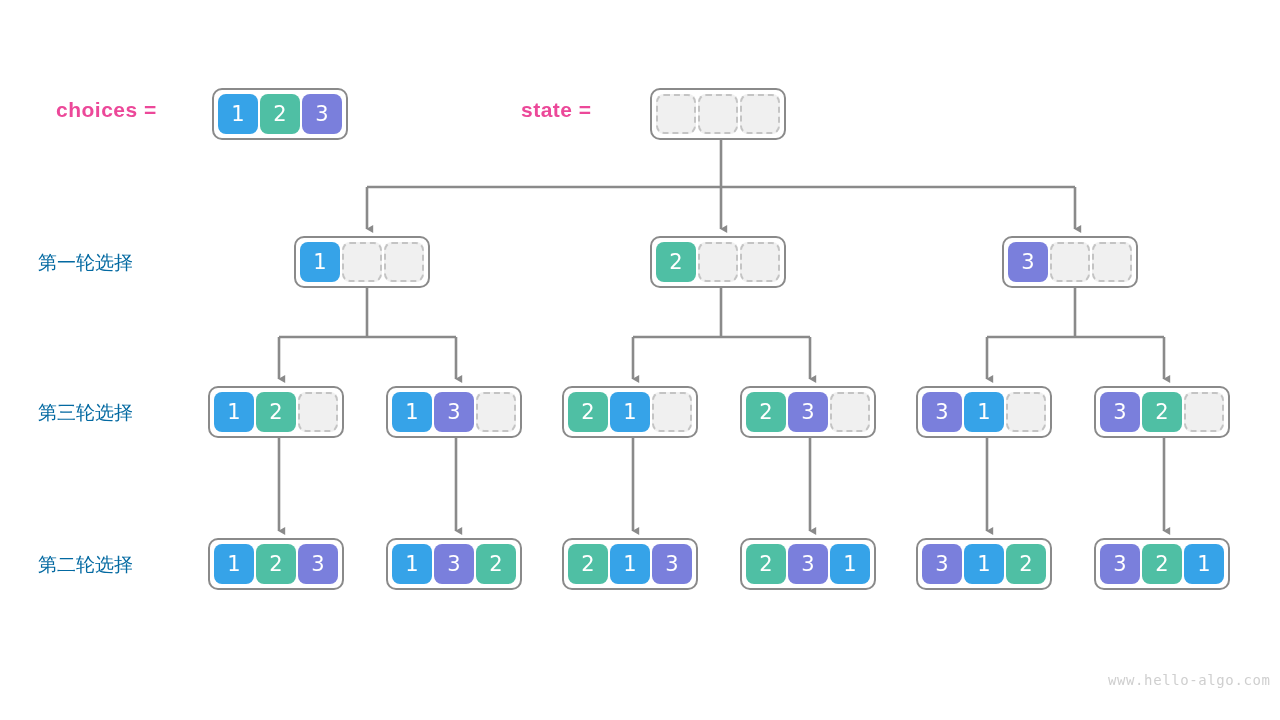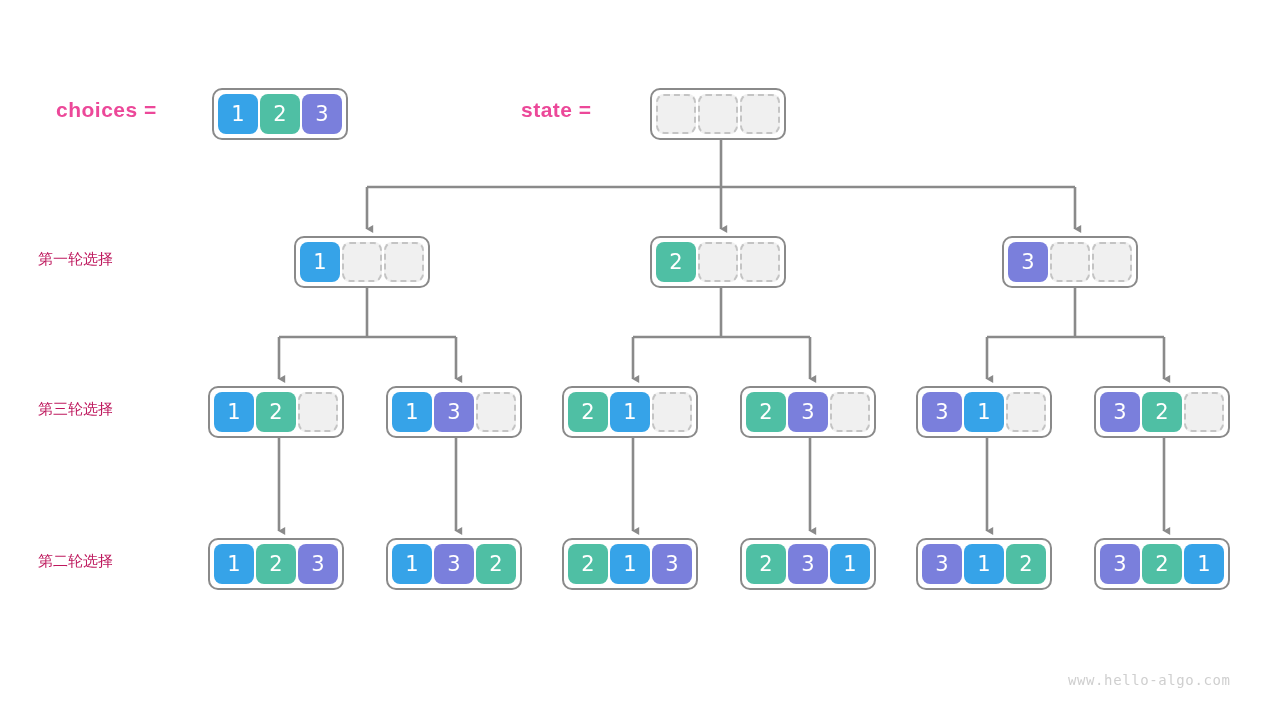--- a/index.html
+++ b/index.html
@@ -34,22 +34,22 @@
     font-family: Liberation Sans, sans-serif;
     font-weight: bold;
     font-size: 21px;
     color: #ec4899;
     white-space: nowrap;
     letter-spacing: 0.5px;
   }
   .row-label {
     position: absolute;
     font-family: Liberation Serif, serif;
-    font-size: 15px;
-    color: #be185d;
+    font-size: 19px;
+    color: #0369a1;
     white-space: nowrap;
   }
   .watermark {
     position: absolute;
     font-family: "DejaVu Sans Mono", "Liberation Mono", monospace;
     font-size: 14px;
     color: #cfcfcf;
     letter-spacing: 0.6px;
     white-space: nowrap;
   }
@@ -221,14 +221,14 @@
       <div class="cell" style="background: rgb(122, 127, 220);">3</div>
       <div class="cell" style="background: rgb(54, 163, 232);">1</div>
       <div class="cell" style="background: rgb(79, 191, 164);">2</div>
     </div>
   <div class="array-node" id="n-r2-5" style="left:1094px; top:538px;">
       <div class="cell" style="background: rgb(122, 127, 220);">3</div>
       <div class="cell" style="background: rgb(79, 191, 164);">2</div>
       <div class="cell" style="background: rgb(54, 163, 232);">1</div>
     </div>
 
-  <div class="watermark" style="left:1068px; top:672px;text-align:center;">www.hello-algo.com</div>
+  <div class="watermark" style="left:1108px; top:672px;text-align:center;">www.hello-algo.com</div>
 </div>
 
 </body></html>

